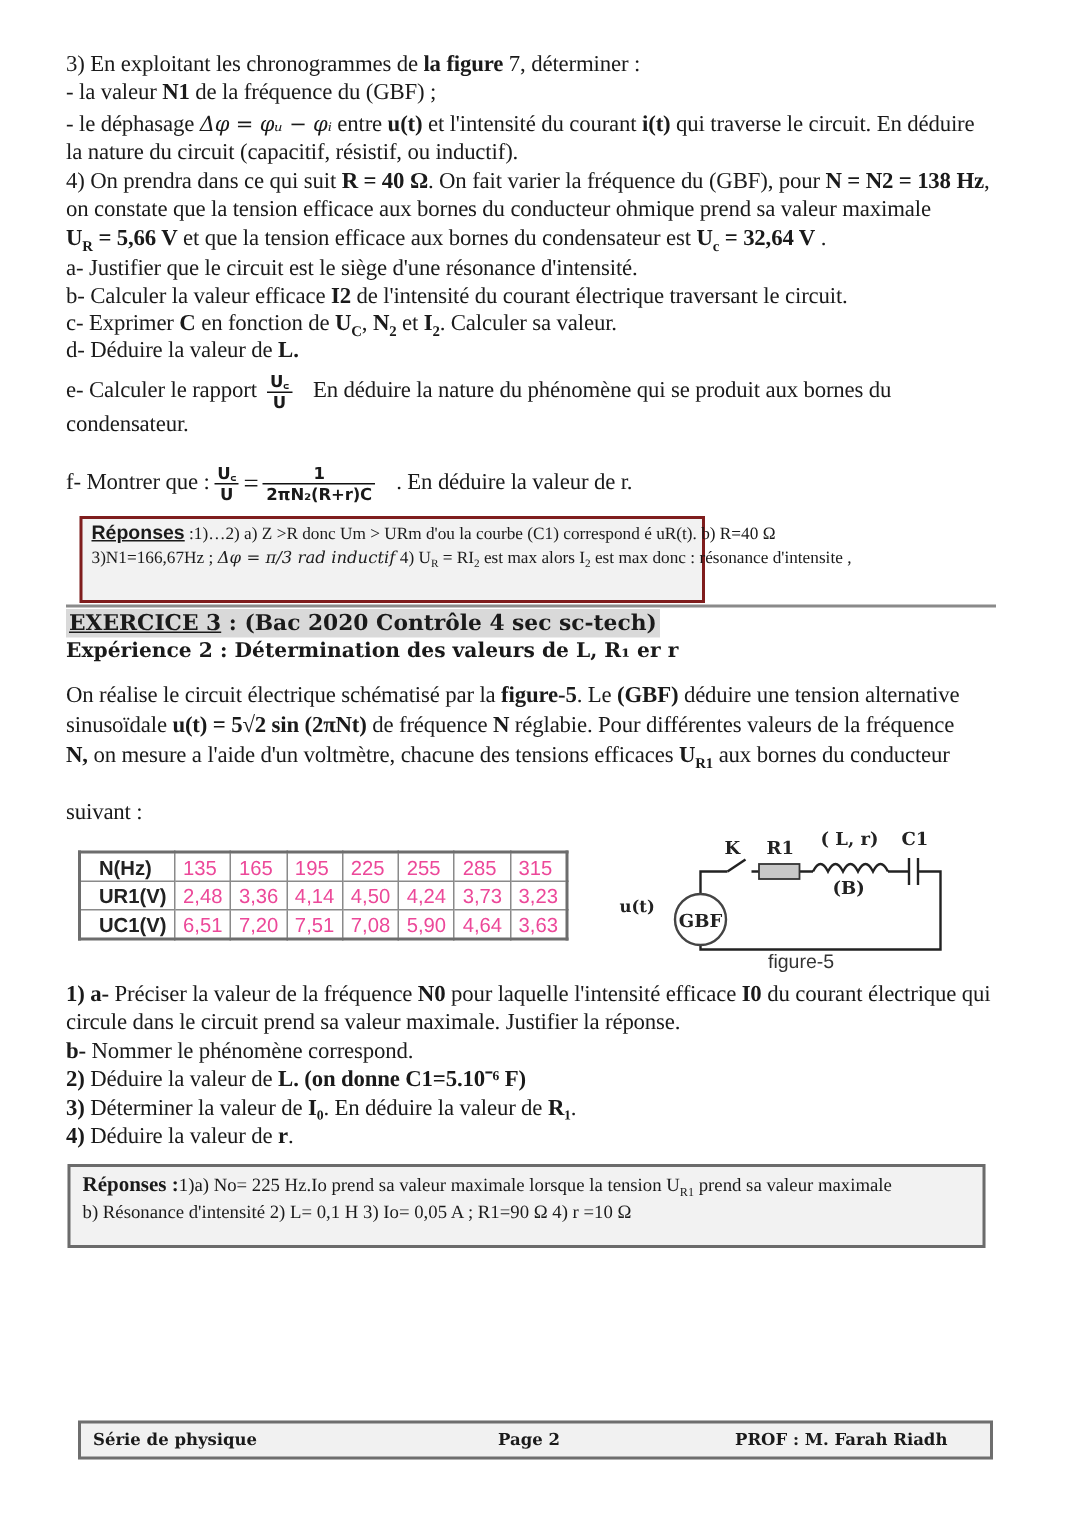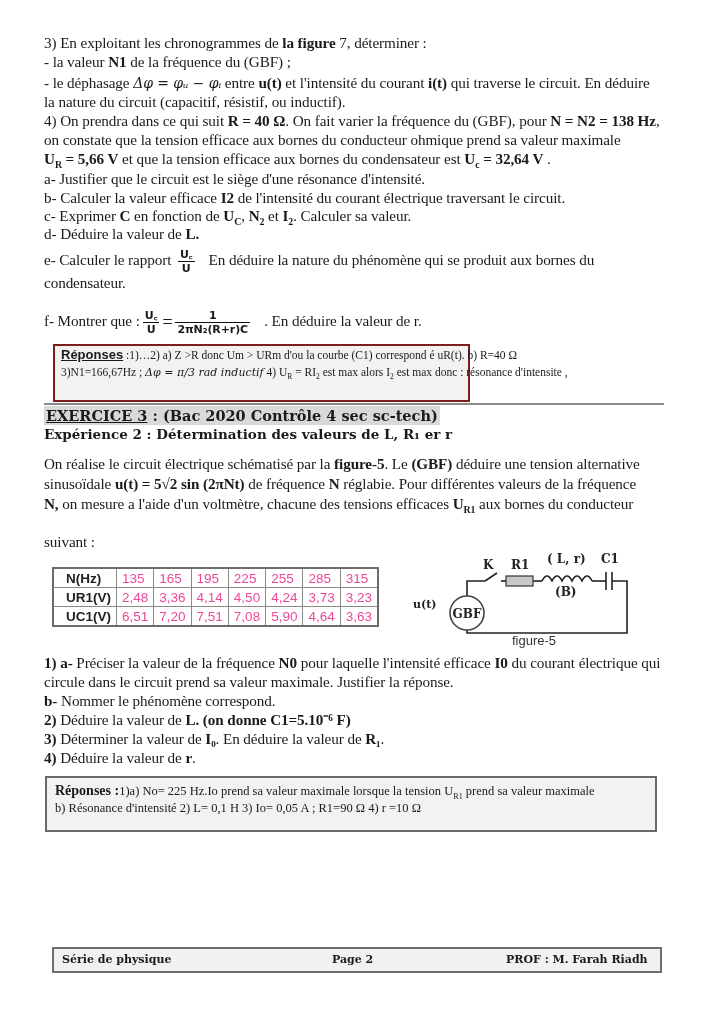--- a/index.html
+++ b/index.html
@@ -167,15 +167,15 @@
   </div>
 
   <div class="box2">
     <div class="ln" style="top:4px"><b style="font-size:14px">Réponses :</b><span>1)a) No= 225 Hz.Io prend sa valeur maximale lorsque  la tension U</span><sub class="s">R1</sub><span> prend sa valeur maximale</span></div>
     <div class="ln" style="top:22px">b) Résonance d'intensité  2) L= 0,1 H 3)  Io= 0,05 A ;  R1=90 Ω 4) r =10 Ω</div>
   </div>
 
   <div class="footer">
     <span style="left:8px">Série de physique</span>
     <span style="left:278px">Page 2</span>
-    <span style="left:452px">PROF : M. Farah Riadh</span>
+    <span style="left:436px">PROF : M. Farah Riadh</span>
   </div>
 </div>
 
 </body></html>

